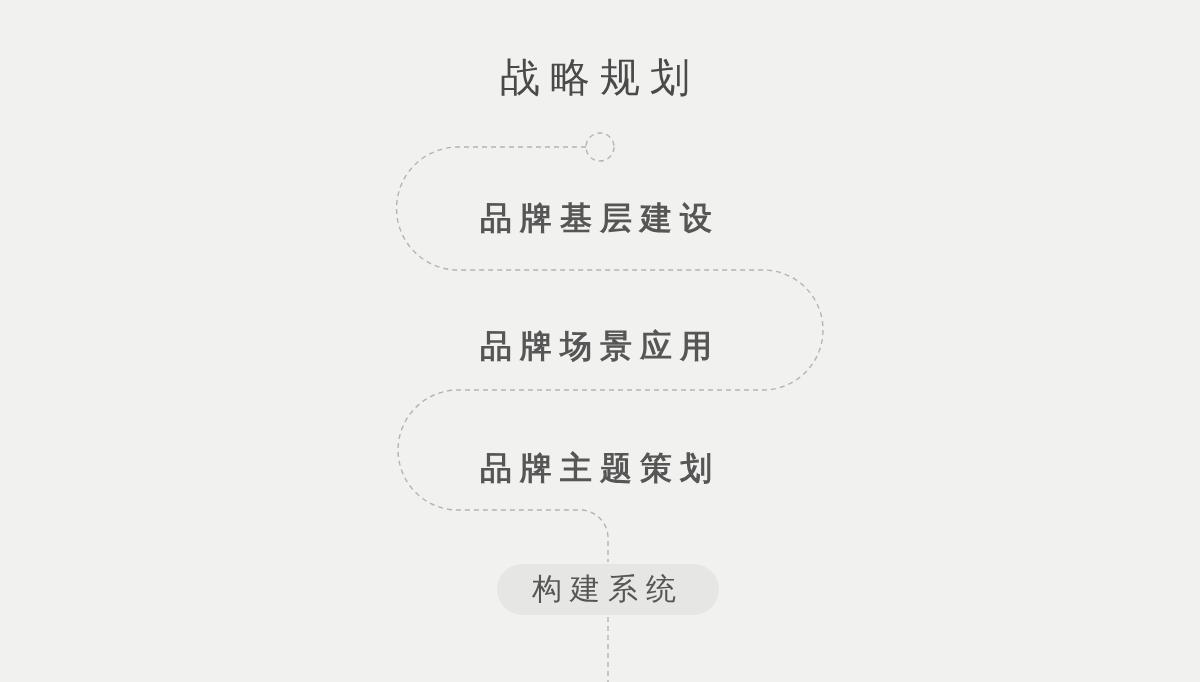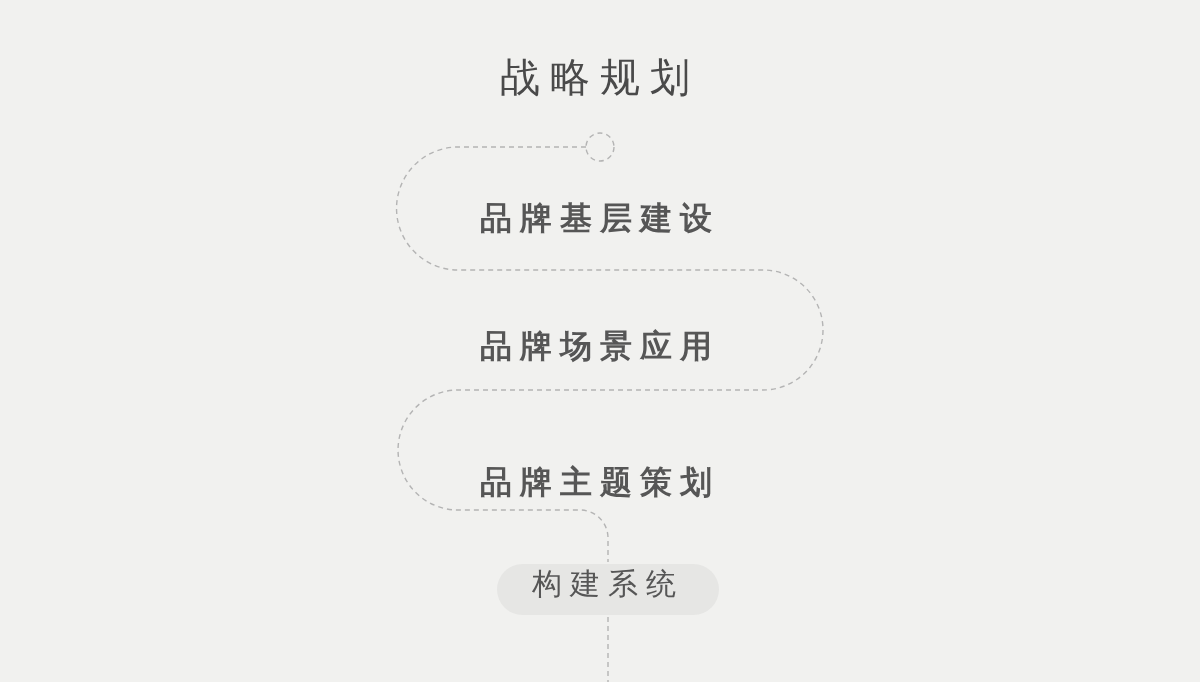--- a/index.html
+++ b/index.html
@@ -39,30 +39,31 @@
     left: 0;
     width: 1200px;
     text-align: center;
     font-size: 32px;
     font-weight: 700;
     letter-spacing: 8px;
     color: #565656;
   }
   .step-1 { top: 197px; }
   .step-2 { top: 325px; }
-  .step-3 { top: 461px; }
+  .step-3 { top: 447px; }
   .result-pill {
     position: absolute;
     left: 497px;
     top: 564px;
     width: 222px;
     height: 51px;
     background: #e6e6e4;
     border-radius: 26px;
     display: flex;
+    align-items: center;
     justify-content: center;
   }
   .result-pill span {
     font-size: 30px;
     letter-spacing: 8px;
     color: #565656;
   }
 </style>
 </head>
 <body>

